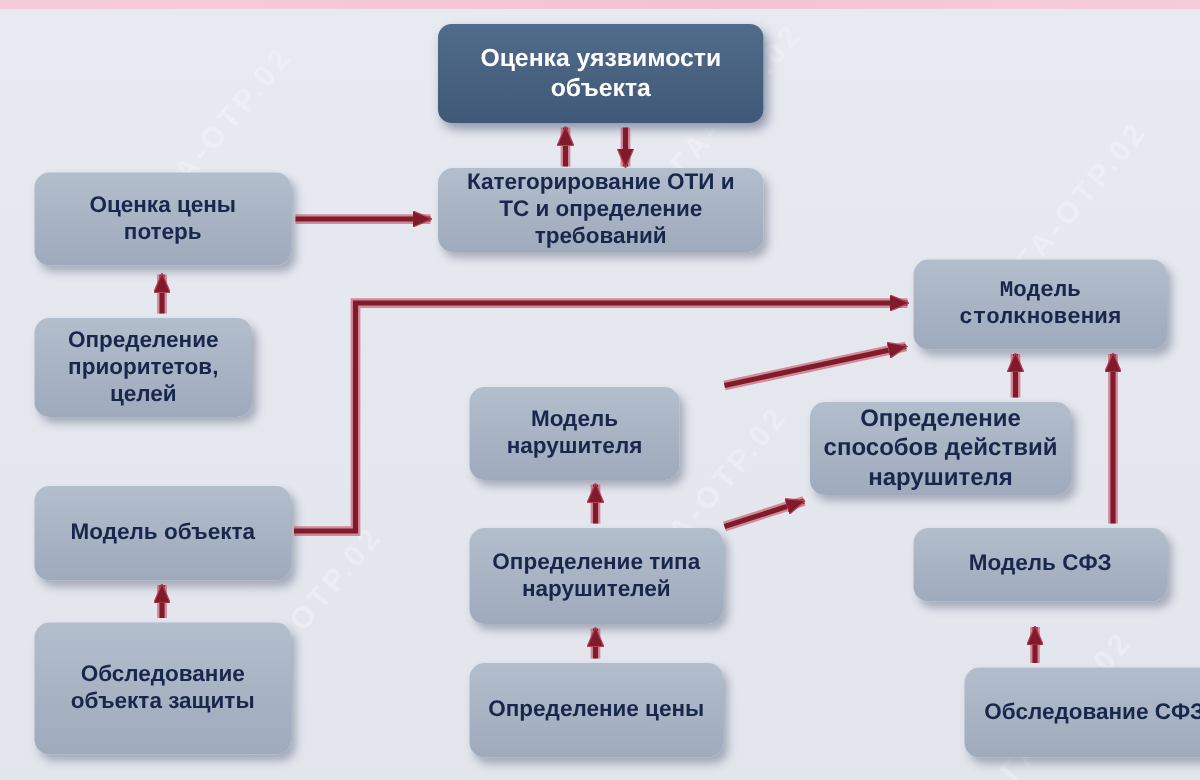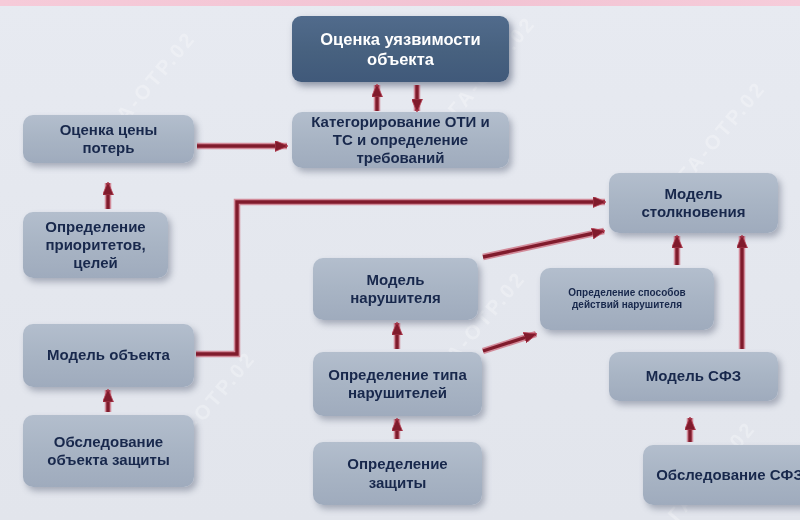--- a/index.html
+++ b/index.html
@@ -21,29 +21,29 @@
     border-radius:10px;box-shadow:3px 4px 6px rgba(90,100,122,.45);
     font-size:15px;line-height:1.22;padding:8px 10px;box-sizing:border-box;
   }
   .node.primary{
     background:linear-gradient(180deg,#516b8c 0%,#47617f 55%,#40597a 100%);
     color:#ffffff;font-size:16.5px;border-radius:9px;
     box-shadow:3px 4px 7px rgba(70,80,105,.55);
   }
   #n-vuln{left:292px;top:16px;width:217px;height:66px;}
   #n-categ{left:292px;top:112px;width:217px;height:56px;}
-  #n-loss{left:23px;top:115px;width:171px;height:48px;}
+  #n-loss{left:23px;top:115px;width:171px;height:62px;}
   #n-prior{left:23px;top:212px;width:145px;height:66px;}
   #n-objmodel{left:23px;top:324px;width:171px;height:63px;text-align:right;}
-  #n-objsurvey{left:23px;top:415px;width:171px;height:72px;text-align:center;}
-  #n-intrmodel{left:313px;top:258px;width:165px;height:62px;}
+  #n-objsurvey{left:23px;top:415px;width:171px;height:88px;text-align:center;}
+  #n-intrmodel{left:313px;top:258px;width:140px;height:62px;}
   #n-intrtype{left:313px;top:352px;width:169px;height:64px;}
   #n-threats{left:313px;top:442px;width:169px;height:63px;}
-  #n-collision{left:609px;top:173px;width:169px;height:60px;}
-  #n-actions{left:540px;top:268px;width:174px;height:62px;font-size:10px;padding:4px 4px;}
+  #n-collision{left:609px;top:173px;width:169px;height:60px;font-family:Liberation Mono, monospace;}
+  #n-actions{left:540px;top:268px;width:174px;height:62px;font-size:16px;padding:4px 4px;}
   #n-sfzmodel{left:609px;top:352px;width:169px;height:49px;}
   #n-sfzsurvey{left:605px;top:445px;width:173px;height:60px;margin-left:38px;}
   #arrow-svg{position:absolute;left:0;top:0;pointer-events:none;}
   #arrow-svg .halo{stroke:rgba(194,62,84,.55);stroke-width:6.5;fill:none;stroke-linejoin:miter;}
   #arrow-svg .core{stroke:#801b2c;stroke-width:3.4;fill:none;stroke-linejoin:miter;marker-end:url(#ah);}
 </style>
 </head>
 <body>
 
 <div class="stage">
@@ -57,21 +57,21 @@
   <span class="wm" style="left:650px;top:460px;">ГА-ОТР.02</span>
 
   <div class="node primary" id="n-vuln">Оценка уязвимости объекта</div>
   <div class="node" id="n-categ">Категорирование ОТИ и ТС и определение требований</div>
   <div class="node" id="n-loss">Оценка цены потерь</div>
   <div class="node" id="n-prior">Определение приоритетов, целей</div>
   <div class="node" id="n-objmodel">Модель объекта</div>
   <div class="node" id="n-objsurvey">Обследование объекта защиты</div>
   <div class="node" id="n-intrmodel">Модель нарушителя</div>
   <div class="node" id="n-intrtype">Определение типа нарушителей</div>
-  <div class="node" id="n-threats">Определение защиты</div>
+  <div class="node" id="n-threats">Определение цены</div>
   <div class="node" id="n-collision">Модель столкновения</div>
   <div class="node" id="n-actions">Определение способов действий нарушителя</div>
   <div class="node" id="n-sfzmodel">Модель СФЗ</div>
   <div class="node" id="n-sfzsurvey">Обследование СФЗ</div>
 
   <svg id="arrow-svg" width="800" height="520" viewBox="0 0 800 520">
     <defs>
       <marker id="ah" markerWidth="13" markerHeight="11" refX="12" refY="5.5" orient="auto" markerUnits="userSpaceOnUse">
         <path d="M0,0 L13,5.5 L0,11 Z" fill="#801b2c" stroke="#b84257" stroke-width="0.8"></path>
       </marker>

